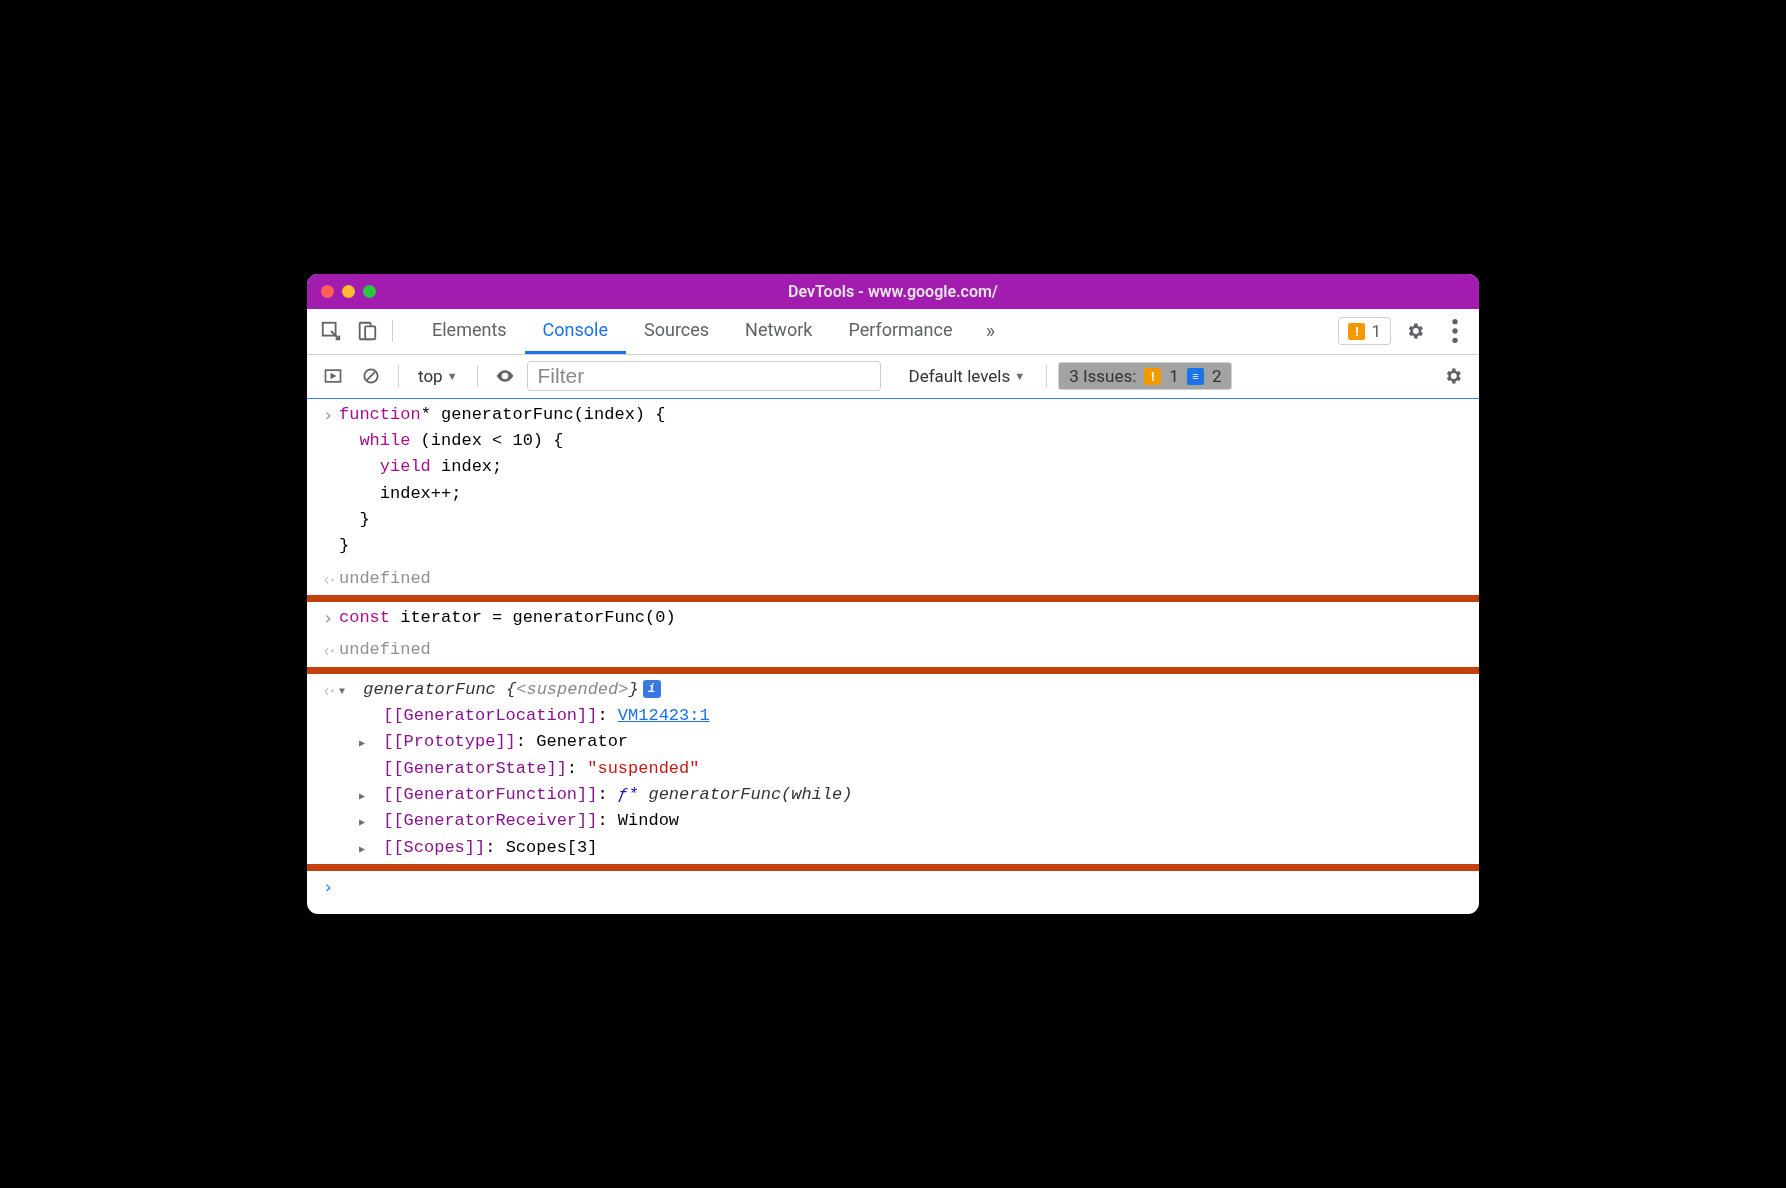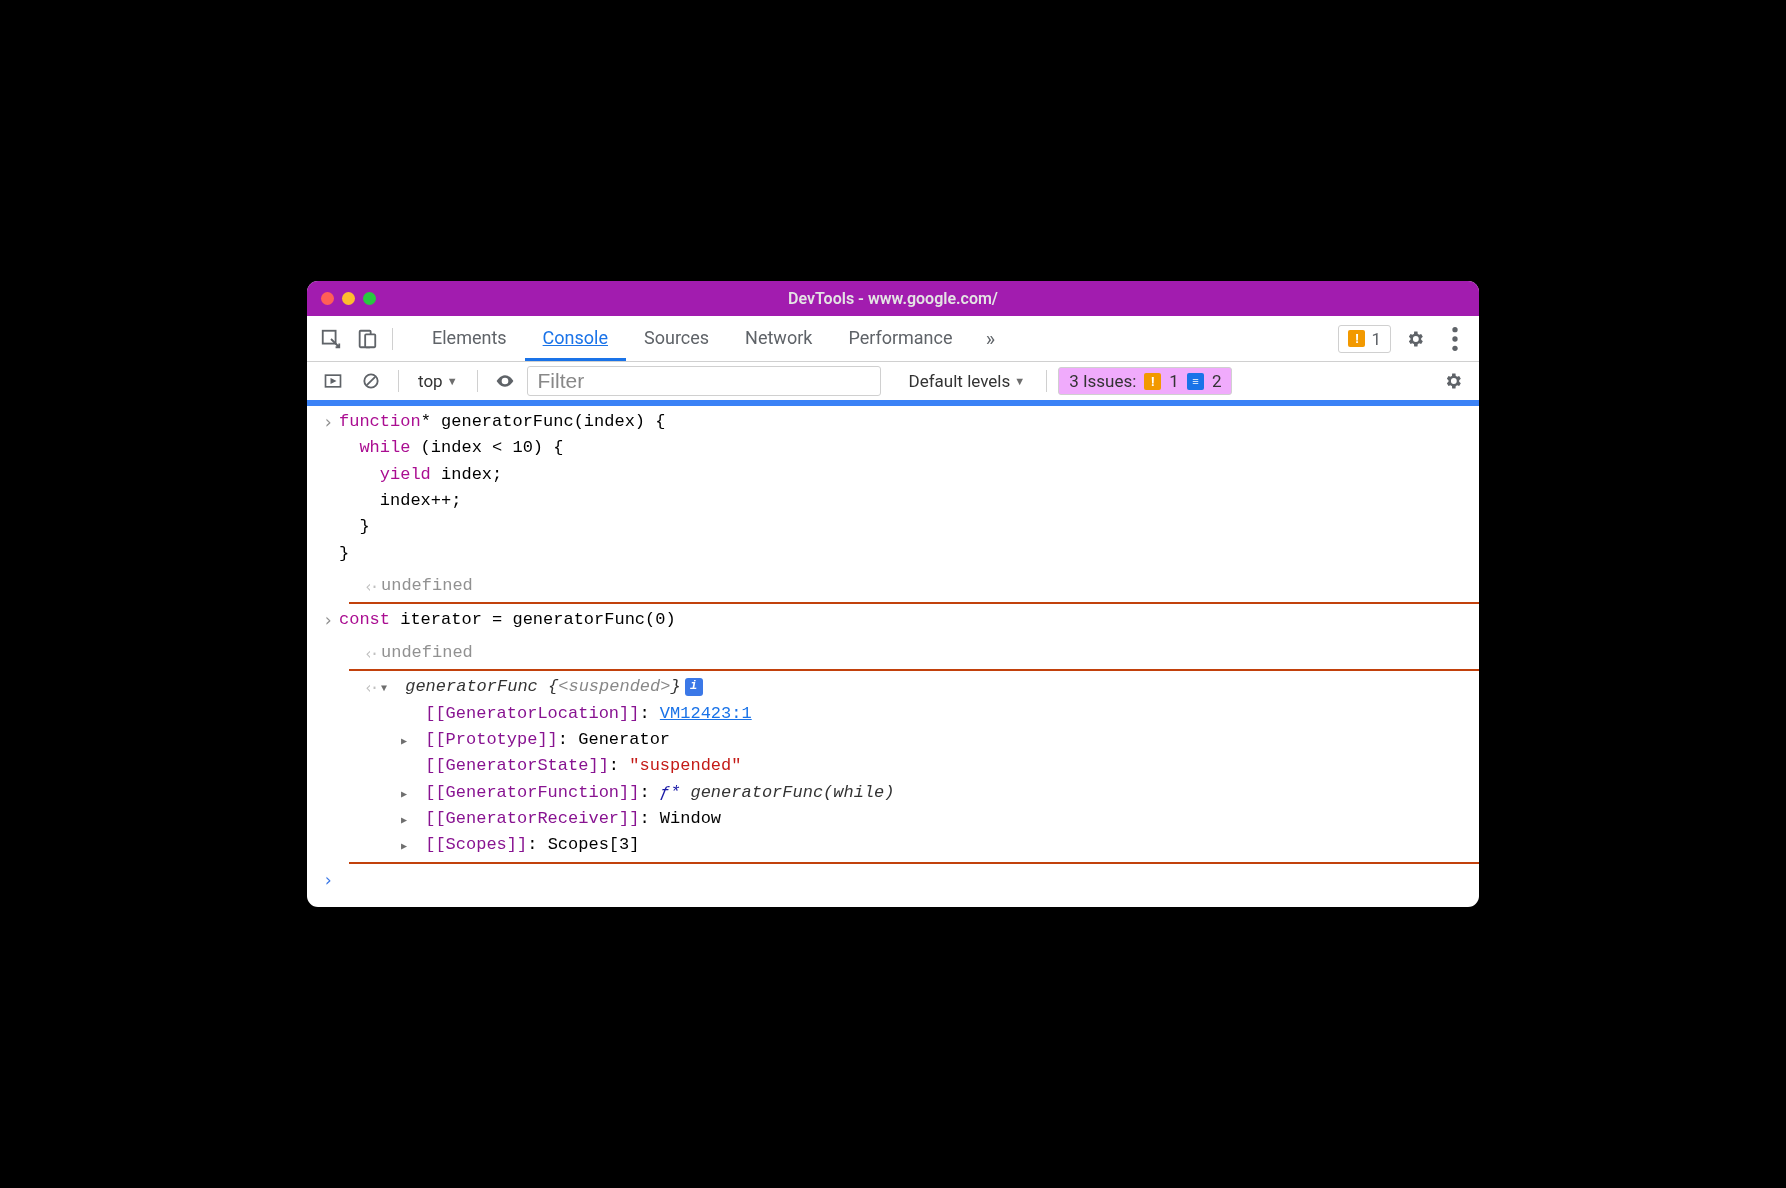--- a/index.html
+++ b/index.html
@@ -68,21 +68,20 @@
       display: flex;
       align-items: center;
       font-size: 18px;
       color: #5f6368;
       cursor: pointer;
       border-bottom: 3px solid transparent;
     }
     .tab.active {
       color: #1a73e8;
       border-bottom-color: #1a73e8;
-      text-decoration: underline;
     }
     .tabs-more {
       width: 32px;
       display: flex; align-items: center; justify-content: center;
       color: #5f6368;
       cursor: pointer;
       font-size: 20px;
     }
     .right-group { margin-left: auto; display: flex; align-items: center; gap: 8px; }
     .warn-badge {
@@ -108,21 +107,21 @@
       background: #1a73e8;
       border-radius: 2px;
       color: #fff;
       display: flex; align-items: center; justify-content: center;
       font-size: 11px; font-weight: bold;
     }
     .toolbar {
       height: 44px;
       display: flex;
       align-items: center;
-      border-bottom: 6px solid #3b82f6;
+      border-bottom: 1px solid #3b82f6;
       padding: 0 10px;
       gap: 6px;
     }
     .vdiv { width: 1px; height: 22px; background: #d0d0d0; margin: 0 5px; }
     .context-select {
       display: flex; align-items: center; gap: 4px;
       font-size: 17px; color: #333;
       padding: 3px 8px;
       cursor: pointer;
     }
@@ -142,32 +141,32 @@
       cursor: pointer;
     }
     .issues-badge {
       display: flex; align-items: center; gap: 8px;
       border: 1px solid #d0d0d0;
       border-radius: 3px;
       padding: 3px 10px;
       font-size: 17px;
       color: #333;
       cursor: pointer;
-      background: #f0abfc;
+      background: #a3a3a3;
     }
     .console-body {
       font-family: Menlo, Consolas, monospace;
       font-size: 17px;
       line-height: 1.55;
     }
     .log-row {
       display: flex;
       padding: 3px 10px;
     }
-    .log-row.border-b { border-bottom: 2px solid #c2410c; margin-left: 42px; }
+    .log-row.border-b { border-bottom: 7px solid #c2410c; }
     .gutter {
       width: 22px;
       flex-shrink: 0;
       color: #919191;
       text-align: center;
       user-select: none;
     }
     .gutter.input::before { content: '›'; font-size: 17px; color: #919191; }
     .gutter.output::before { content: '‹·'; font-size: 15px; color: #c0c0c0; letter-spacing: -3px; }
     .gutter.prompt::before { content: '›'; font-size: 17px; color: #3b78e7; }

